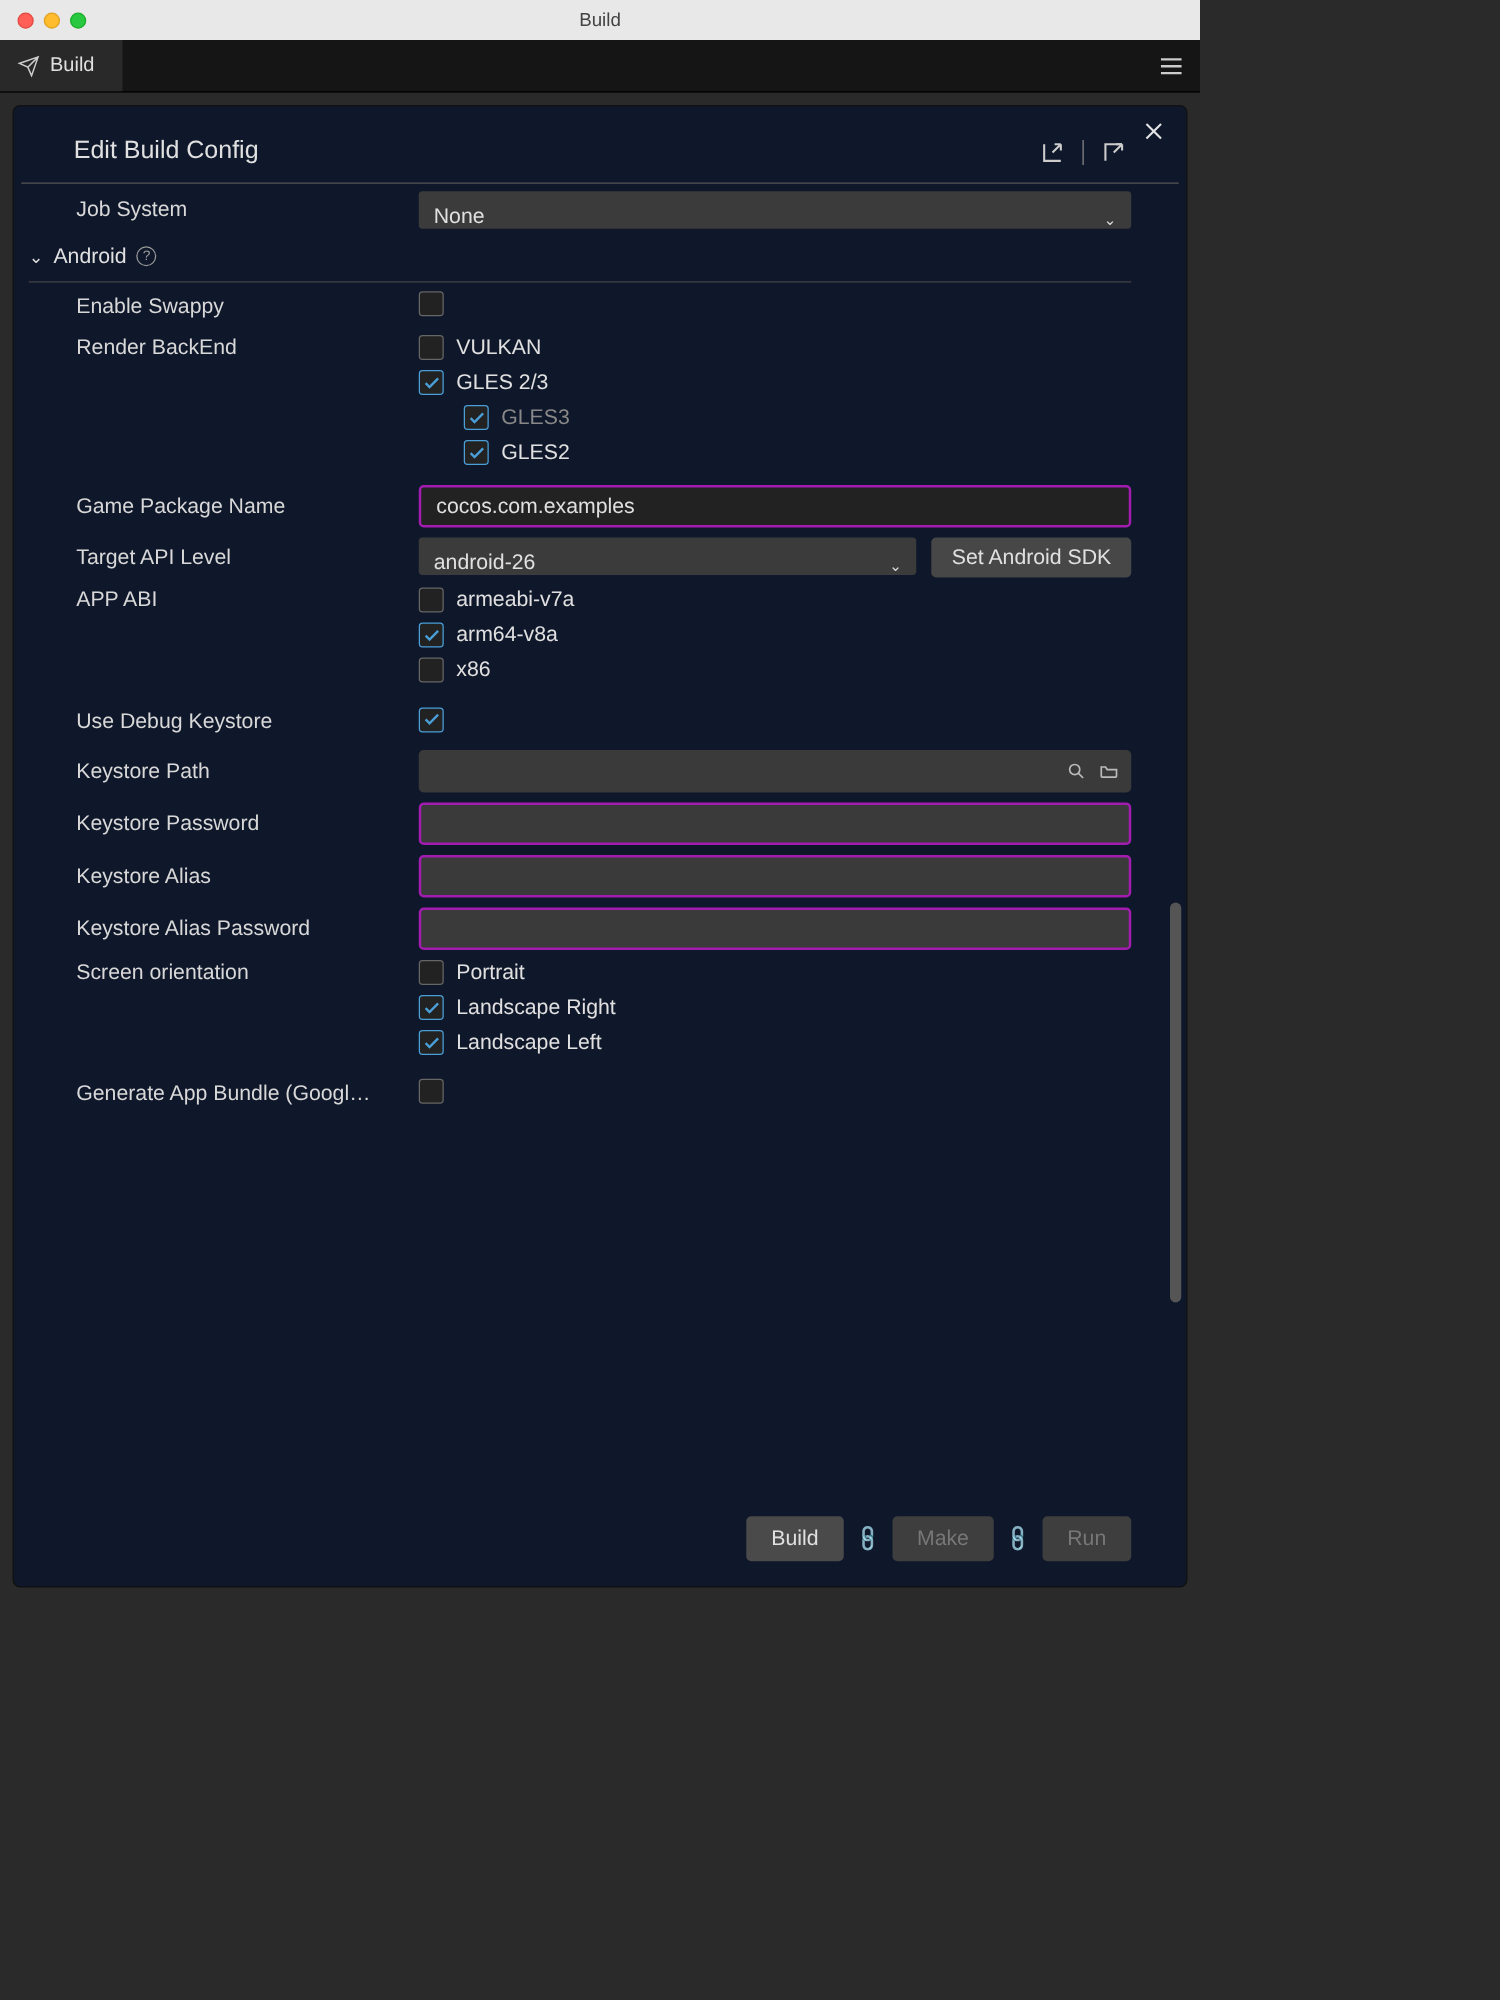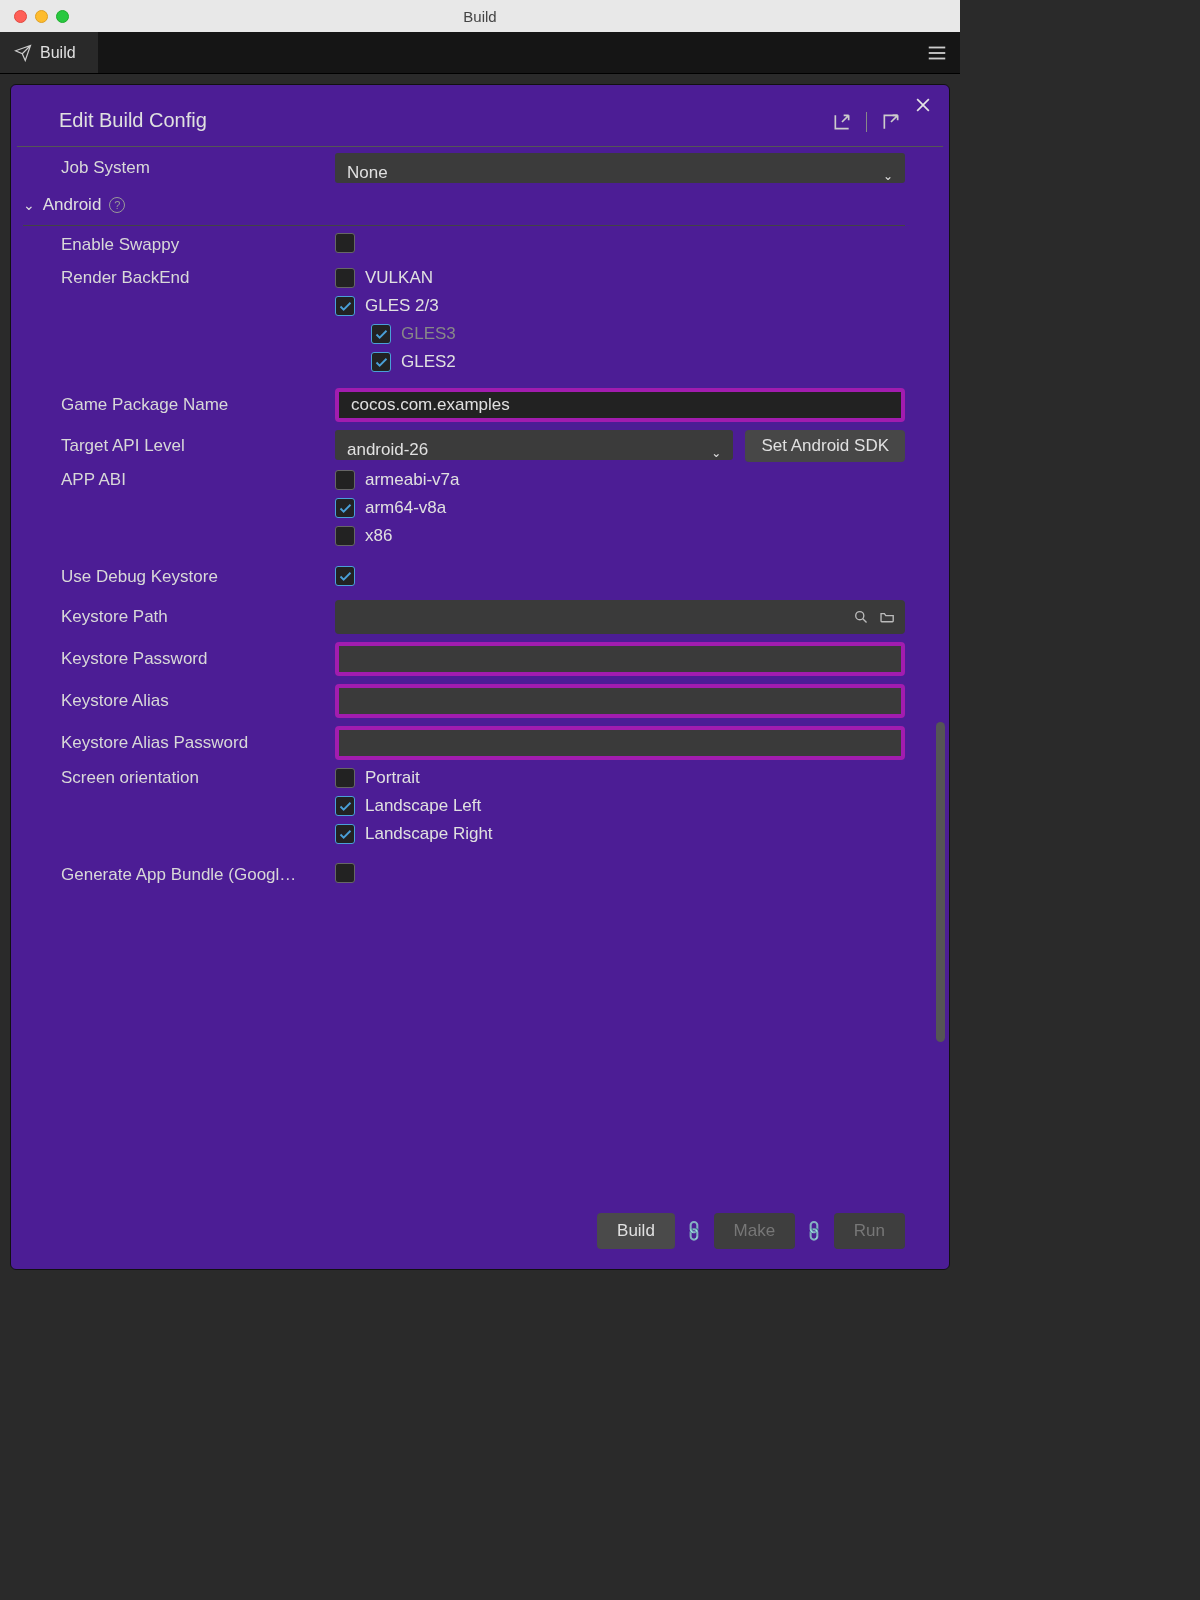--- a/index.html
+++ b/index.html
@@ -15,21 +15,21 @@
   .win-title { position:absolute; left:50%; transform:translateX(-50%); color:#444; font-size:15px; }
   
   
   .tabbar { background:#151515; height:42px; display:flex; align-items:center; justify-content:space-between; padding:0 12px 0 0; border-bottom:1px solid #000;}
   .tab { display:flex; align-items:center; gap:8px; background:#292929; height:100%; padding:0 22px 0 14px; color:#e0e0e0; font-size:16px;}
   .tab svg{width:18px;height:18px;}
   .menu-icon{width:22px;height:22px;color:#ccc;cursor:pointer;}
   
   
   .panel-wrap{ padding:10px; height:calc(100% - 74px);}
-  .panel{ background:#4c1d95; border:1px solid #111; border-radius:6px; height:100%; position:relative; padding:0 0 0 0;}
+  .panel{ background:#0f172a; border:1px solid #111; border-radius:6px; height:100%; position:relative; padding:0 0 0 0;}
   .close-x{ position:absolute; top:10px; right:16px; color:#e5e5e5; font-size:20px; cursor:pointer;}
   .panel-header{ padding:24px 42px 14px 42px; display:flex; justify-content:space-between; align-items:flex-end; border-bottom:1px solid #555; margin:0 6px;}
   .panel-title{ font-size:20px; color:#e0e0e0; font-weight:400;}
   .panel-actions{ display:flex; align-items:center; gap:14px; color:#ccc; }
   .panel-actions .divider{ width:1px; height:20px; background:#888;}
   .panel-actions svg{width:20px;height:20px;cursor:pointer;}
   
   .body{ padding:0 44px 0 44px; height:calc(100% - 140px); overflow:hidden; position:relative;}
   .scrollbar{ position:absolute; right:4px; top:575px; width:9px; height:320px; background:#555; border-radius:5px;}
   
@@ -48,21 +48,21 @@
   
   .cb{ width:20px; height:20px; border:1px solid #666; background:#222; border-radius:3px; display:inline-flex; align-items:center; justify-content:center; cursor:pointer; flex-shrink:0;}
   .cb.checked{ border-color:#4a9fd8; }
   .cb.checked svg{ width:15px; height:15px; stroke:#4a9fd8; stroke-width:3; fill:none;}
   .cb-row{ display:flex; align-items:center; gap:10px; margin-bottom:8px;}
   .cb-label{ font-size:17px; color:#e0e0e0;}
   .cb-label.dim{ color:#888;}
   .cb-group{ display:flex; flex-direction:column;}
   .cb-sub{ margin-left:36px;}
   
-  .input{ background:#222; border:4px solid #a21caf; height:34px; border-radius:4px; padding:0 12px; color:#e0e0e0; font-size:17px; width:100%;}
+  .input{ background:#222; border:2px solid #a21caf; height:34px; border-radius:4px; padding:0 12px; color:#e0e0e0; font-size:17px; width:100%;}
   .input.muted{ background:#3a3a3a; color:#aaa;}
   .input-group{ display:flex; align-items:center; gap:10px; background:#3a3a3a; border-radius:4px; padding:0 10px 0 0;}
   .input-group .input{ background:transparent; border:none;}
   .input-group svg{width:18px;height:18px;color:#bbb;cursor:pointer;}
   
   .btn{ background:#474747; color:#e0e0e0; padding:6px 16px; border-radius:4px; font-size:17px; cursor:pointer; display:inline-flex; align-items:center;}
   .btn.small{height:32px;}
   
   .highlight-row{ border:3px solid #f0d040; border-radius:8px; margin:4px -10px 4px -10px; padding:6px 10px;}
   
@@ -267,29 +267,29 @@
           <div class="cb-row">
               <span class="cb unchecked"></span>
               <span class="cb-label">Portrait</span>
             </div>
           <div class="cb-row">
               <span class="cb checked">
                 <svg viewBox="0 0 24 24">
                   <polyline points="4 12 9 17 20 6"></polyline>
                 </svg>
               </span>
+              <span class="cb-label">Landscape Right</span>
+            </div>
+          <div class="cb-row">
+              <span class="cb checked">
+                <svg viewBox="0 0 24 24">
+                  <polyline points="4 12 9 17 20 6"></polyline>
+                </svg>
+              </span>
               <span class="cb-label">Landscape Left</span>
-            </div>
-          <div class="cb-row">
-              <span class="cb checked">
-                <svg viewBox="0 0 24 24">
-                  <polyline points="4 12 9 17 20 6"></polyline>
-                </svg>
-              </span>
-              <span class="cb-label">Landscape Right</span>
             </div>
         </div>
       </div>
 
 
       <div class="row">
         <div class="label">Generate App Bundle (Googl…</div>
         <div class="ctrl"><span class="cb unchecked"></span></div>
       </div>
 

